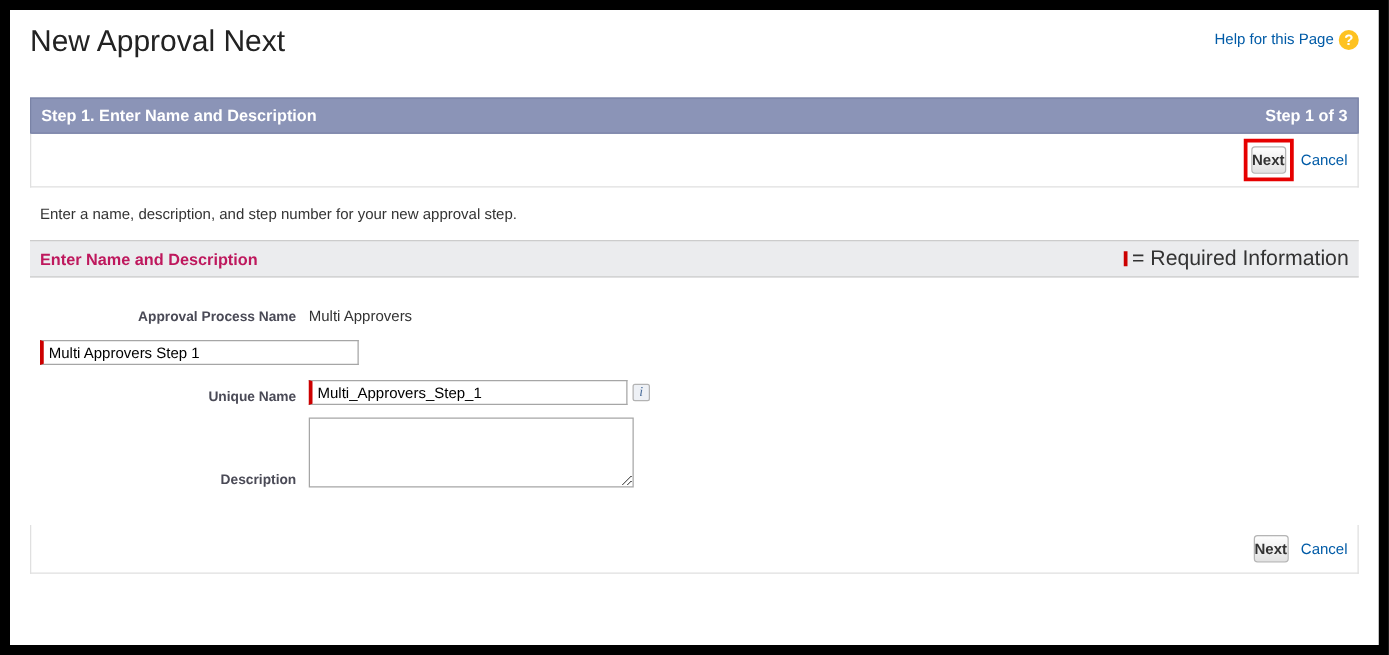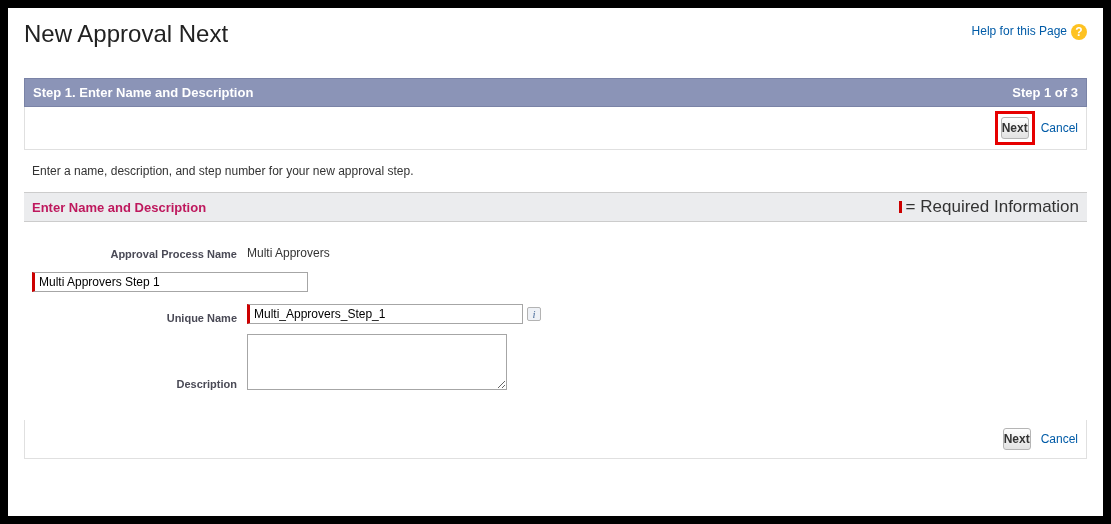--- a/index.html
+++ b/index.html
@@ -172,21 +172,21 @@
       padding-top: 3px;
       font-size: 12px;
     }
     input[type="text"] {
       border: 1px solid #a6a6a6;
       border-left: 3px solid #c00;
       padding: 2px 4px;
       font-size: 12px;
       height: 20px;
     }
-    .in-wide { width: 276px; }
+    .in-wide { width: 255px; }
     .in-small { width: 55px; }
     textarea {
       border: 1px solid #a6a6a6;
       width: 260px;
       height: 56px;
       resize: both;
       padding: 2px 4px;
       font-size: 12px;
     }
     .info-icon {

